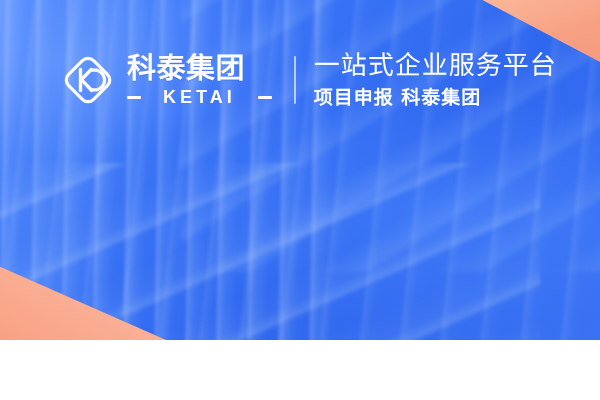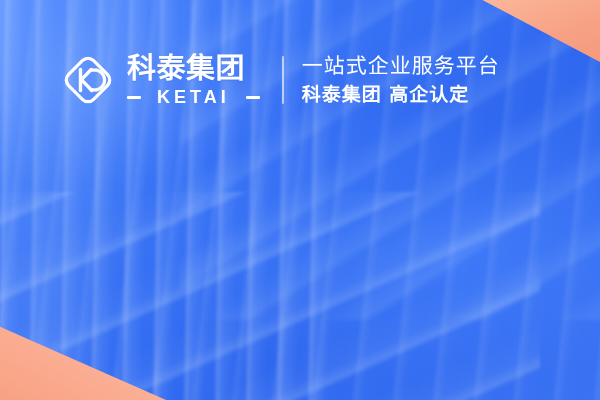--- a/index.html
+++ b/index.html
@@ -3,21 +3,21 @@
 <meta charset="utf-8">
 <style>
   html, body {
     margin: 0;
     padding: 0;
     background: #ffffff;
   }
   #banner {
     position: relative;
     width: 600px;
-    height: 400px;
+    height: 340px;
     overflow: hidden;
     font-family: "Liberation Sans", "DejaVu Sans", sans-serif;
     background: #3470f5;
   }
 
   
   .bg-base {
     position: absolute;
     inset: 0;
     background:
@@ -156,21 +156,21 @@
     line-height: 1;
     letter-spacing: 0.5px;
     white-space: nowrap;
     font-family: "DejaVu Sans", "Liberation Sans", sans-serif;
     text-shadow: 0 1px 1px rgba(20,60,150,.18);
   }
   .logo-en-row {
     display: flex;
     align-items: center;
     margin-top: 5px;
-    gap: 16px;
+    gap: 22px;
   }
   .logo-dash {
     display: block;
     width: 14px;
     height: 3px;
     background: #ffffff;
     border-radius: 1px;
     flex: none;
   }
   .logo-en {
@@ -192,21 +192,21 @@
     flex: none;
   }
 
   .slogan-block {
     display: flex;
     flex-direction: column;
     justify-content: center;
   }
   .slogan-main {
     color: #ffffff;
-    font-size: 21px;
+    font-size: 26px;
     font-weight: 400;
     line-height: 1.05;
     letter-spacing: 1px;
     white-space: nowrap;
     font-family: "DejaVu Sans", "Liberation Sans", sans-serif;
   }
   .slogan-sub {
     margin-top: 8px;
     color: #ffffff;
     font-size: 19px;
@@ -264,19 +264,19 @@
           <span class="logo-en">KETAI</span>
           <span class="logo-dash"></span>
         </div>
       </div>
     </div>
 
     <div class="divider"></div>
 
     <div class="slogan-block">
       <div class="slogan-main">一站式企业服务平台</div>
-      <div class="slogan-sub">科泰集团 高企认定</div>
+      <div class="slogan-sub">项目申报 科泰集团</div>
     </div>
 
   </div>
 
 
 </div>
 
 </body></html>

